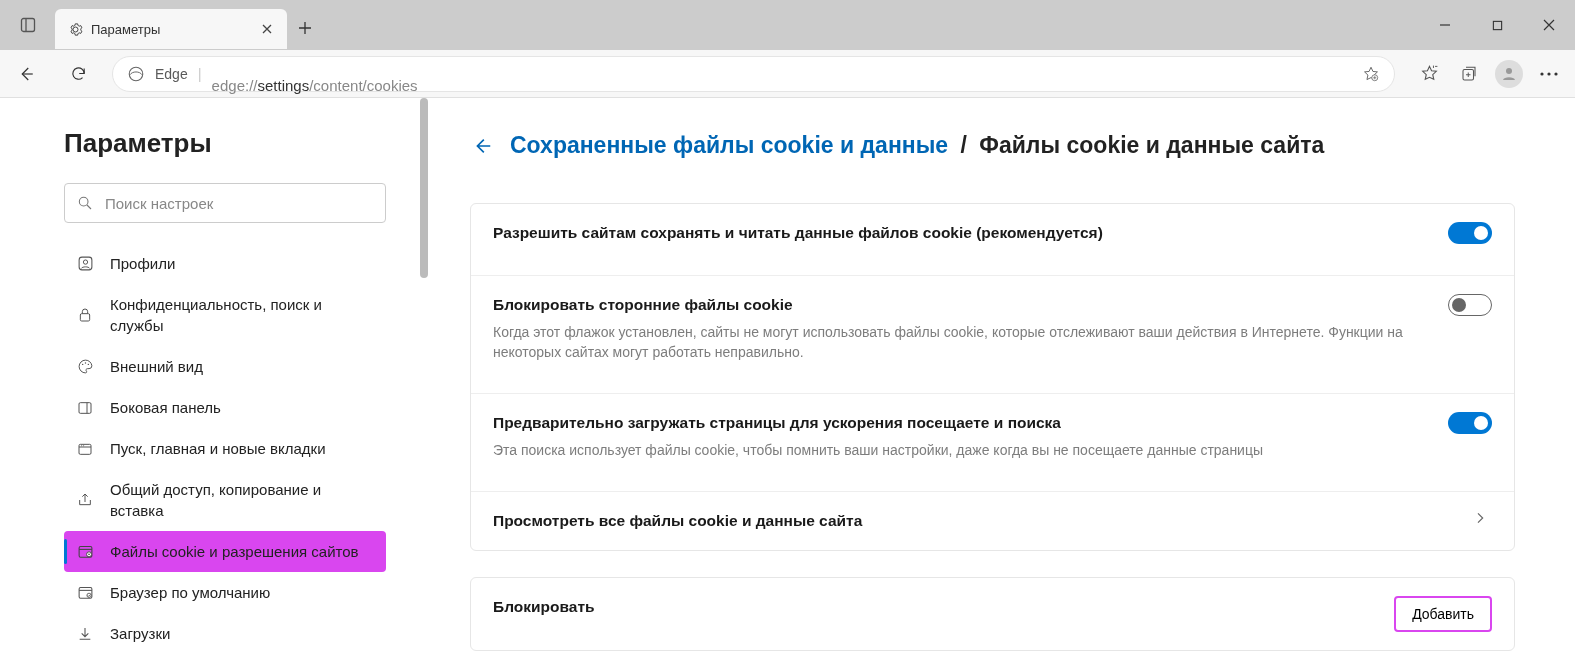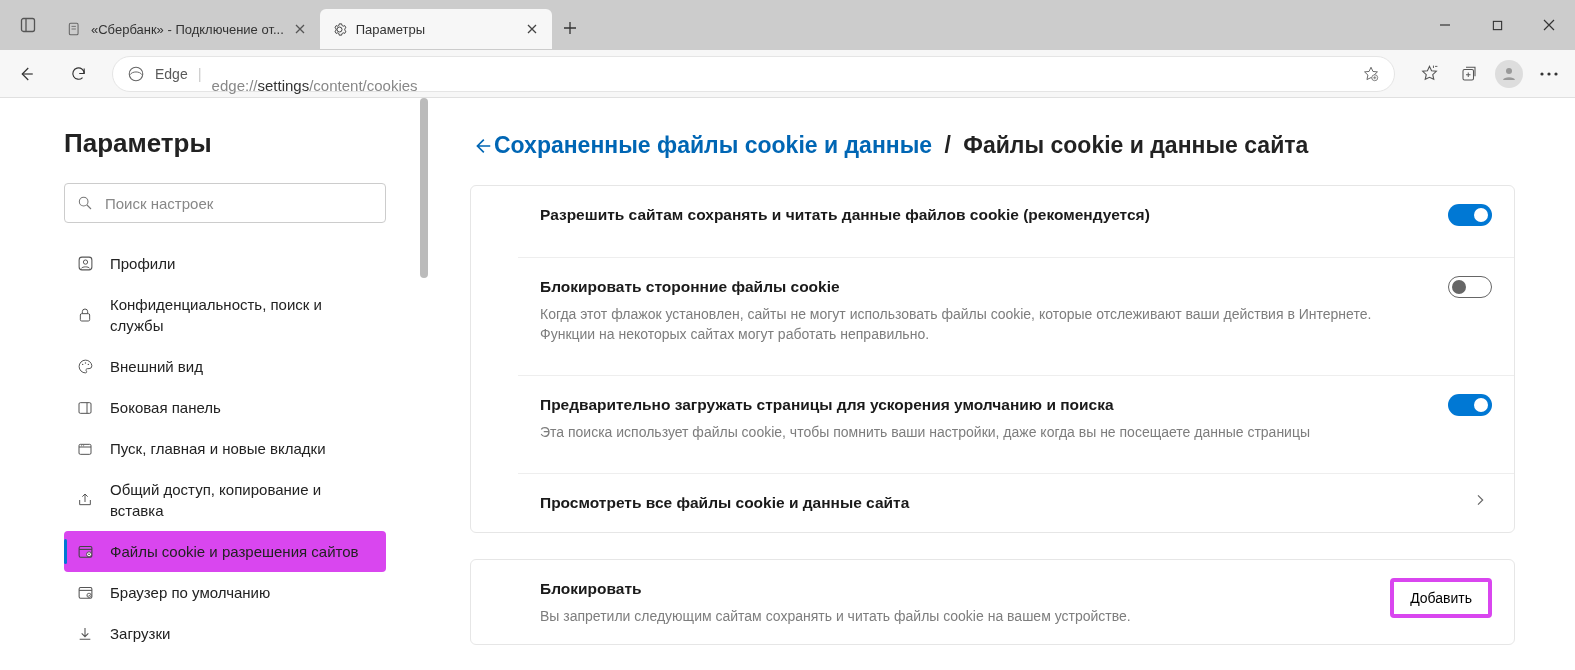--- a/index.html
+++ b/index.html
@@ -42,72 +42,57 @@
   .sb-search { height:40px; border:1px solid #ccc; border-radius:4px; display:flex; align-items:center; padding:0 12px; gap:12px; margin-bottom:20px;}
   .sb-search input { border:0; outline:0; font-size:15px; flex:1; color:#333;}
   .sb-search input::placeholder { color:#888; }
   .sb-item { display:flex; align-items:center; gap:16px; padding:10px 12px; border-radius:4px; cursor:pointer; font-size:15px; color:#222; line-height:1.4;}
   .sb-item .ico { width:18px; height:18px; flex-shrink:0; display:flex; align-items:center; justify-content:center; color:#444;}
   .sb-item.active { background:#d946ef; position:relative;}
   .sb-item.active::before { content:""; position:absolute; left:0; top:8px; bottom:8px; width:3px; background:#0078d4; border-radius:2px;}
 
   
   .main { flex:1; padding: 34px 60px 0 40px; overflow:hidden;}
-  .crumb-row { display:flex; align-items:center; margin-bottom:26px;}
+  .crumb-row { display:flex; align-items:center; gap:16px; margin-bottom:44px;}
   .back-arrow { width:24px; height:24px; display:flex; align-items:center; justify-content:center; color:#0066b4; cursor:pointer;}
   .crumb { font-size:23px; font-weight:600; }
   .crumb .link { color:#0066b4; cursor:pointer;}
   .crumb .slash { color:#222; margin:0 6px;}
   .crumb .current { color:#222; }
 
-  .card { background:#fff; border:1px solid #e6e6e6; border-radius:6px; margin-bottom:26px;padding-left:47px;}
+  .card { background:#fff; border:1px solid #e6e6e6; border-radius:6px; margin-bottom:26px;}
   .row { padding:18px 22px; display:flex; align-items:flex-start;}
   .row + .row { border-top:1px solid #eee;margin-top:13px;}
   .row .txt { flex:1; padding-right:20px;}
   .row .title { font-size:15.5px; font-weight:600; color:#1a1a1a; line-height:1.4;}
   .row .desc { font-size:14px; color:#7d7d7d; margin-top:6px; line-height:1.45;}
   .row .ctrl { display:flex; align-items:center; padding-top:0;}
 
   .toggle { width:44px; height:22px; border-radius:11px; position:relative; cursor:pointer;}
   .toggle.on { background:#0078d4; }
   .toggle.off { background:#fff; border:1px solid #666;}
   .toggle .knob { position:absolute; width:14px; height:14px; border-radius:50%; top:4px;}
   .toggle.on .knob { background:#fff; right:4px;}
   .toggle.off .knob { background:#666; left:3px; top:3px;}
 
   .chev { width:20px; height:20px; color:#666;}
 
-  .addbtn { border:4px solid #d946ef; border-radius:4px; padding:8px 16px; font-size:14px; cursor:pointer; background:#fff;}
+  .addbtn { border:2px solid #d946ef; border-radius:4px; padding:8px 16px; font-size:14px; cursor:pointer; background:#fff;}
 
   svg { display:block; }
 </style>
 </head>
 <body>
 
 <div class="titlebar">
   <div class="tab-lead">
     <svg width="16" height="16" viewBox="0 0 16 16">
         <rect x="1.5" y="1.5" width="13" height="13" rx="2" fill="none" stroke="#555" stroke-width="1.3"></rect>
         <line x1="6" y1="2" x2="6" y2="14" stroke="#555" stroke-width="1.3"></line>
       </svg>
-  </div>
-  <div class="tab">
-    <span class="fav">
-      <svg width="14" height="14" viewBox="0 0 16 16">
-          <rect x="1.5" y="1.5" width="10" height="13" rx="1.5" fill="none" stroke="#666" stroke-width="1.2"></rect>
-          <line x1="4" y1="5" x2="9" y2="5" stroke="#666"></line>
-          <line x1="4" y1="8" x2="9" y2="8" stroke="#666"></line>
-        </svg>
-    </span>
-    <span class="label">«Сбербанк» - Подключение от...</span>
-    <span class="close">
-      <svg width="10" height="10" viewBox="0 0 10 10">
-          <path d="M1 1 L9 9 M9 1 L1 9" stroke="#555" stroke-width="1.3"></path>
-        </svg>
-    </span>
   </div>
   <div class="tab active">
     <span class="fav">
       <svg width="15" height="15" viewBox="0 0 24 24">
           <path fill="none" stroke="#444" stroke-width="1.6" d="M12 8a4 4 0 100 8 4 4 0 000-8zm8.4 4a7 7 0 00-.1-1.2l2-1.6-2-3.5-2.4 1a7 7 0 00-2-1.2L15.5 3h-4l-.4 2.5a7 7 0 00-2 1.2l-2.4-1-2 3.5 2 1.6A7 7 0 006.6 12c0 .4 0 .8.1 1.2l-2 1.6 2 3.5 2.4-1a7 7 0 002 1.2l.4 2.5h4l.4-2.5a7 7 0 002-1.2l2.4 1 2-3.5-2-1.6c.1-.4.1-.8.1-1.2z"></path>
         </svg>
     </span>
     <span class="label">Параметры</span>
     <span class="close">
       <svg width="10" height="10" viewBox="0 0 10 10">
@@ -342,21 +327,21 @@
           <div class="desc">Когда этот флажок установлен, сайты не могут использовать файлы cookie, которые отслеживают ваши действия в Интернете. Функции на некоторых сайтах могут работать неправильно.</div>
         </div>
         <div class="ctrl">
             <div class="toggle off">
               <div class="knob"></div>
             </div>
           </div>
       </div>
       <div class="row">
         <div class="txt">
-          <div class="title">Предварительно загружать страницы для ускорения умолчанию и поиска</div>
+          <div class="title">Предварительно загружать страницы для ускорения посещаете и поиска</div>
           <div class="desc">Эта поиска использует файлы cookie, чтобы помнить ваши настройки, даже когда вы не посещаете данные страницы</div>
         </div>
         <div class="ctrl">
             <div class="toggle on">
               <div class="knob"></div>
             </div>
           </div>
       </div>
       <div class="row" style="cursor:pointer;">
         <div class="txt">
@@ -369,21 +354,20 @@
               </svg>
             </span>
           </div>
       </div>
     </div>
 
     <div class="card">
       <div class="row">
         <div class="txt">
           <div class="title">Блокировать</div>
-          <div class="desc">Вы запретили следующим сайтам сохранять и читать файлы cookie на вашем устройстве.</div>
         </div>
         <div class="ctrl">
             <button class="addbtn">Добавить</button>
           </div>
       </div>
     </div>
 
   </div>
 </div>
 

